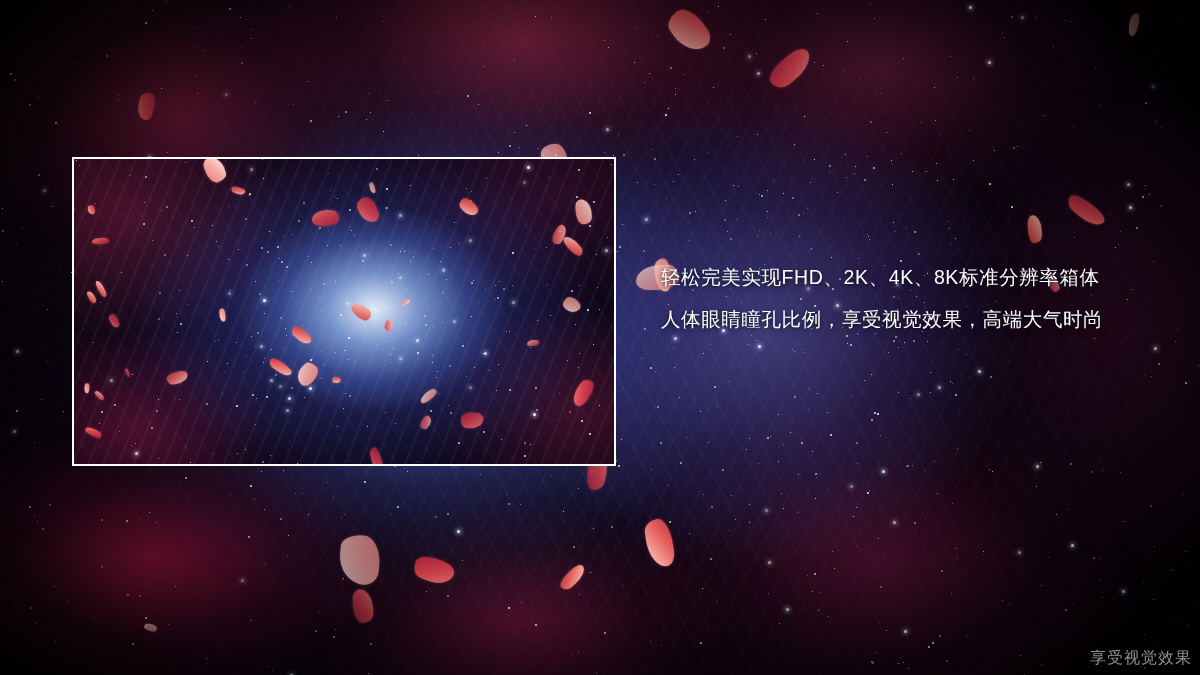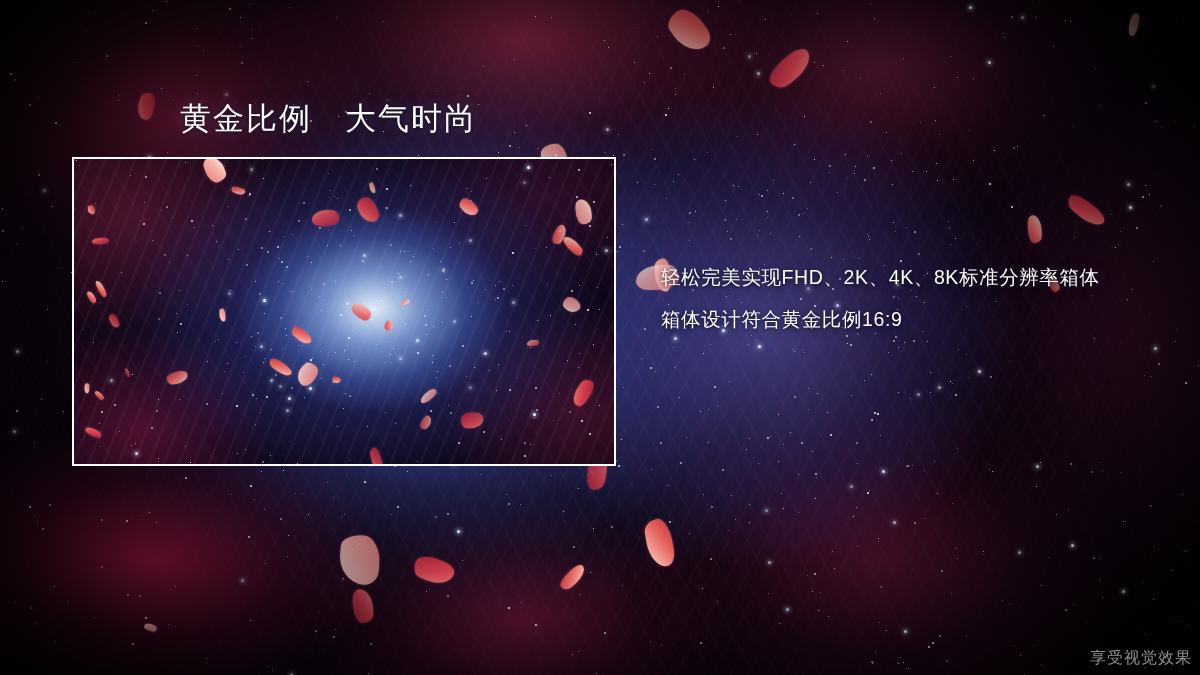--- a/index.html
+++ b/index.html
@@ -1449,22 +1449,21 @@
         <div class="petal" style="width: 24.2px; height: 10.2px; left: 486.9px; top: 81.6px; transform: rotate(48.9deg); opacity: 0.92;"></div>
         <div class="petal" style="width: 11.1px; height: 4.7px; left: 19.7px; top: 234.3px; transform: rotate(51.4deg); opacity: 0.86;"></div>
         <div class="petal pale" style="width: 9.1px; height: 3.5px; left: 327px; top: 141.7px; transform: rotate(158deg); opacity: 0.92;"></div>
         <div class="petal deep" style="width: 8.7px; height: 3.3px; left: 49.1px; top: 211.8px; transform: rotate(69.9deg); opacity: 0.72;"></div>
         <div class="petal deep" style="width: 17px; height: 6.1px; left: 17.7px; top: 78.7px; transform: rotate(1.3deg); opacity: 0.91;"></div>
         <div class="petal pale" style="width: 11.1px; height: 5.4px; left: 293.2px; top: 25.9px; transform: rotate(258.1deg); opacity: 0.79;"></div>
         <div class="petal" style="width: 7.5px; height: 6px; left: 259.2px; top: 217.9px; transform: rotate(206.2deg); opacity: 1;"></div>
       </div>
   </div>
 
-  <div id="slide-title">黄金比例　大气时尚</div>
 
   <div id="body-text">
     <div class="line">轻松完美实现FHD、2K、4K、8K标准分辨率箱体</div>
-    <div class="line">箱体设计符合黄金比例16:9</div>
+    <div class="line">人体眼睛瞳孔比例，享受视觉效果，高端大气时尚</div>
   </div>
 
   <div id="watermark">享受视觉效果</div>
 
 </div>
 
 </body></html>

